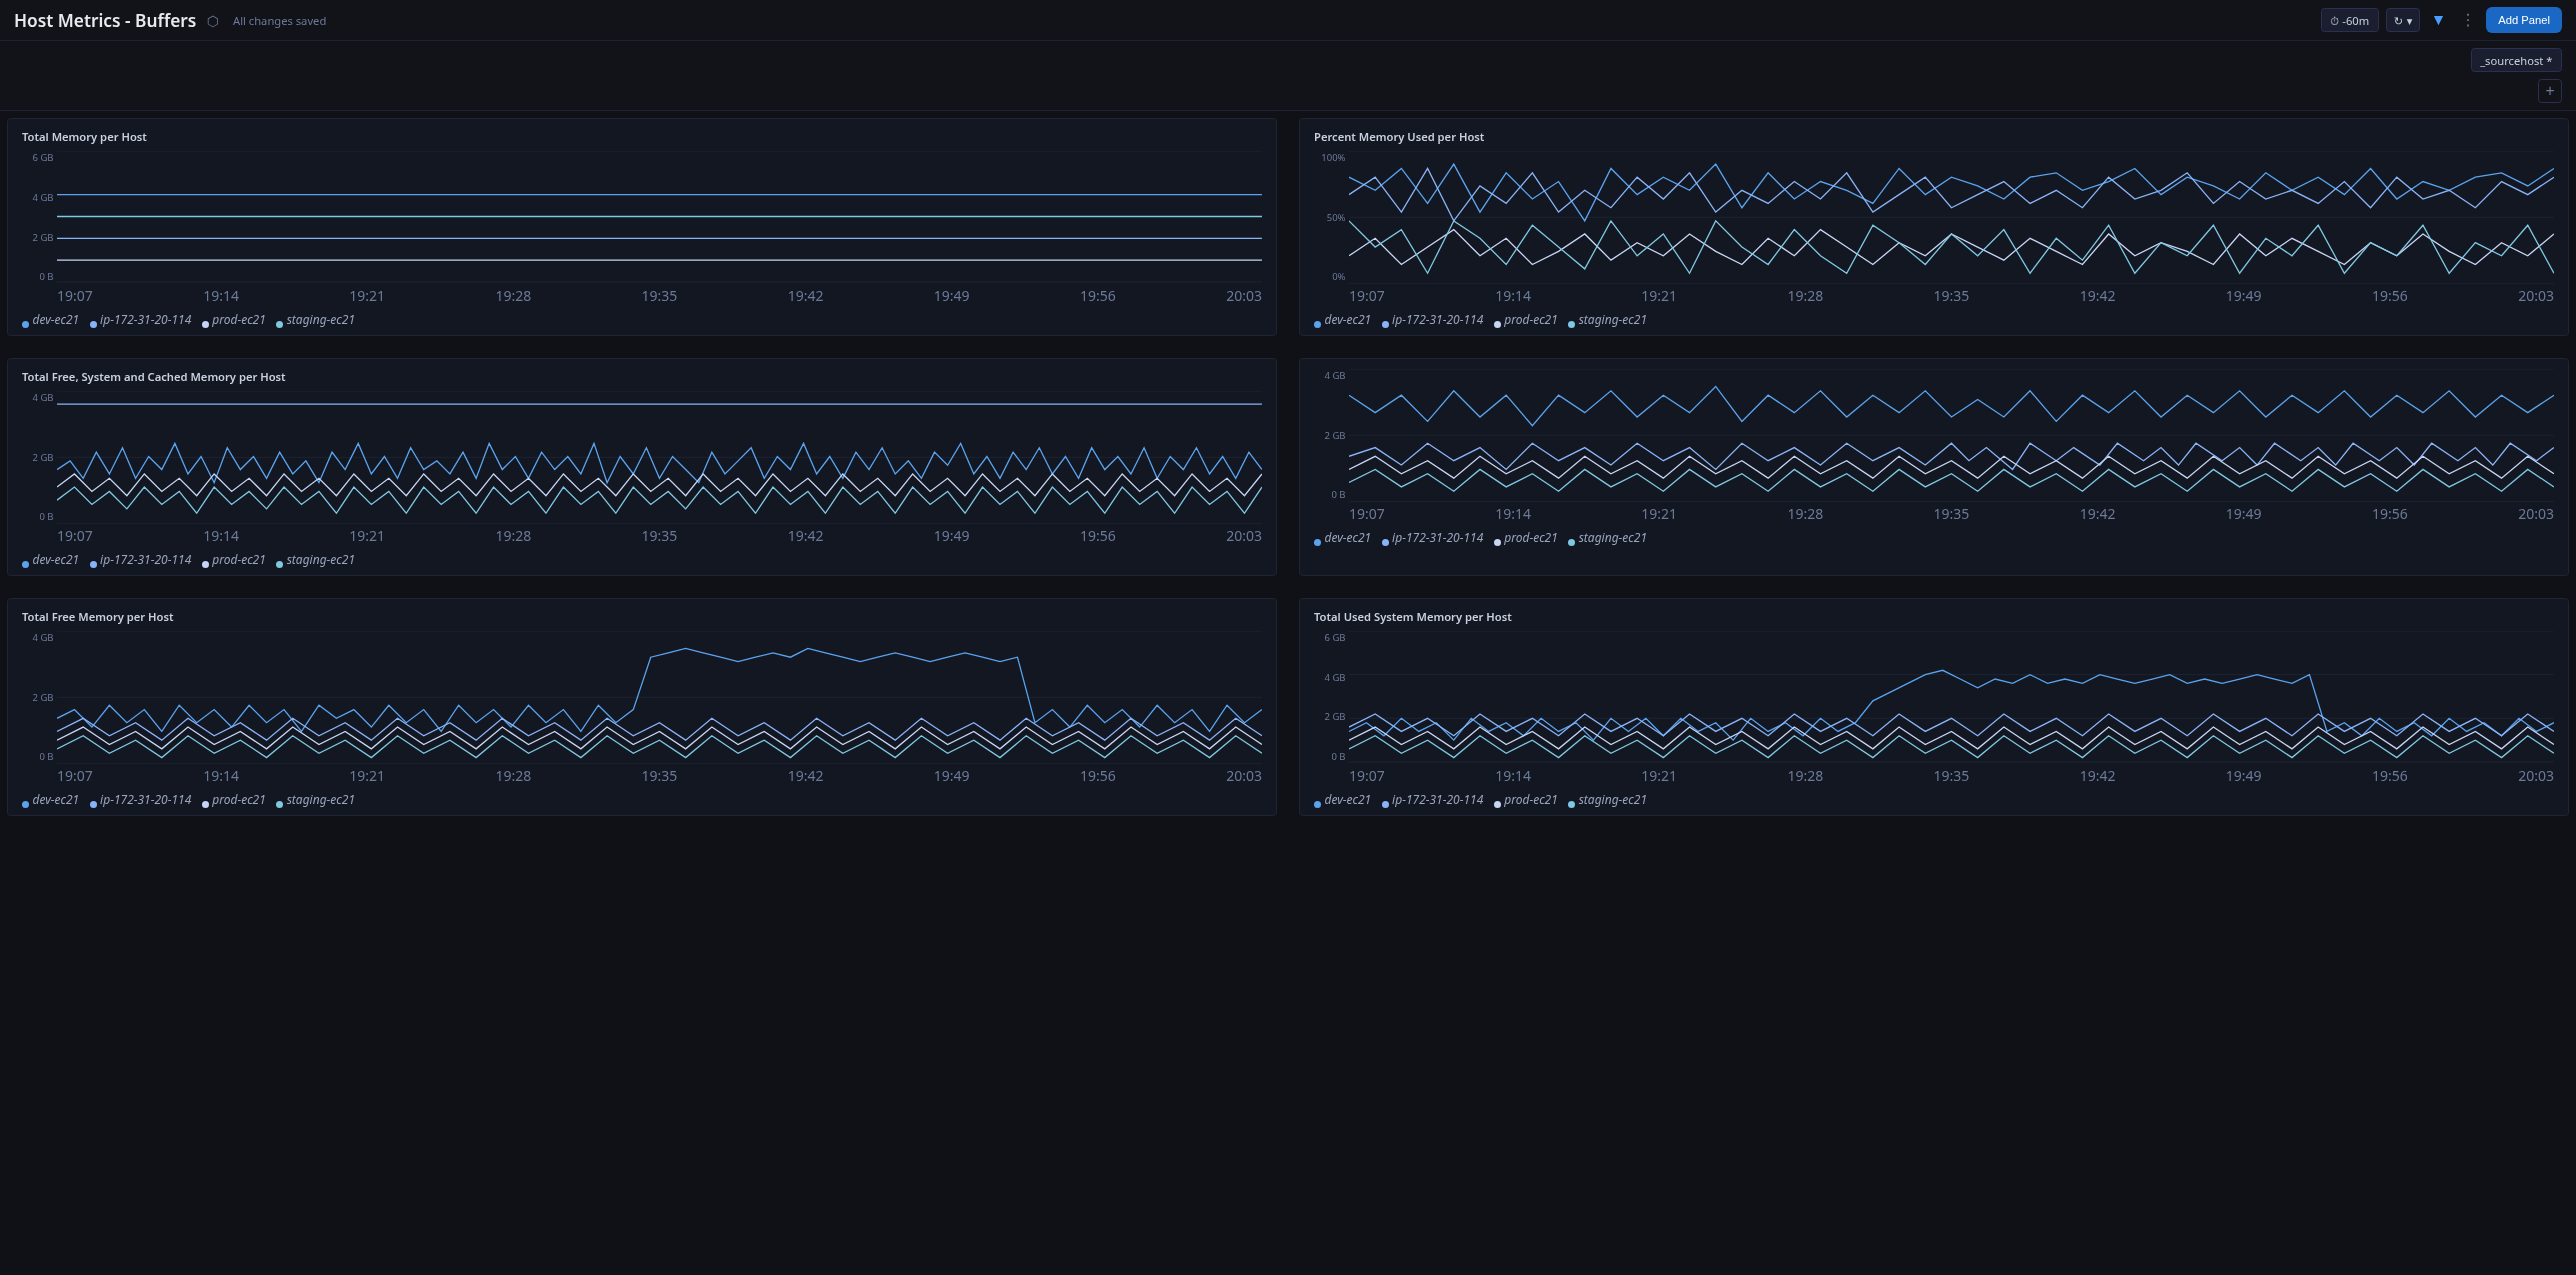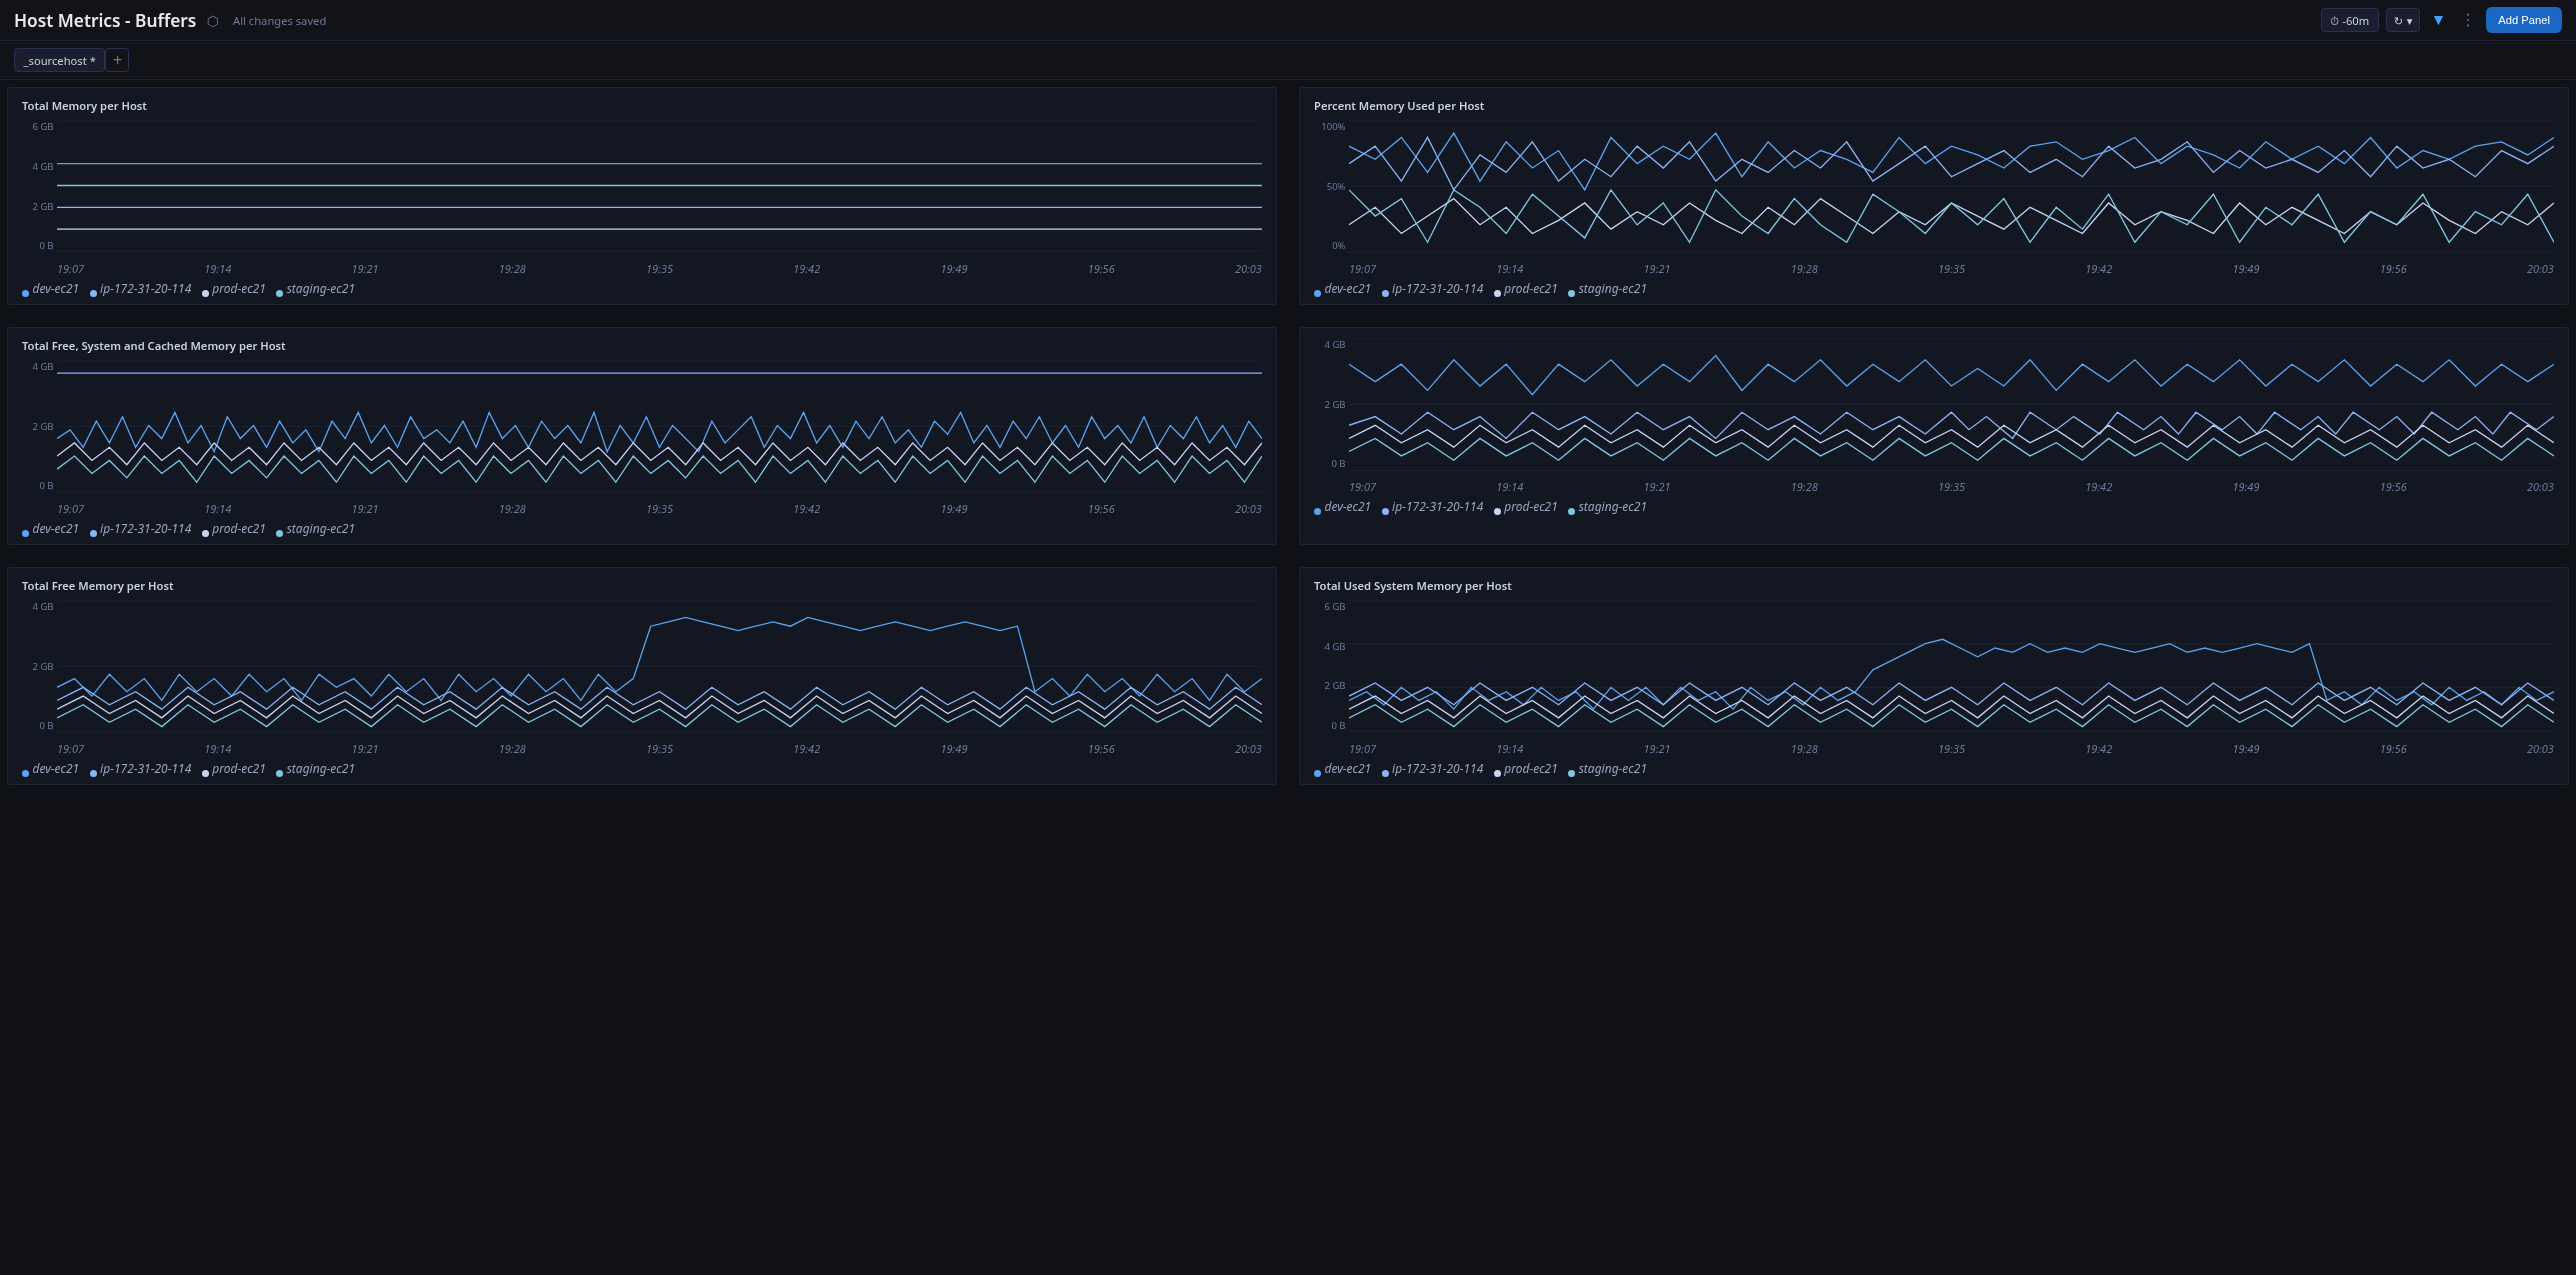--- a/index.html
+++ b/index.html
@@ -91,24 +91,26 @@
       padding: 7px 12px;
       border-radius: 6px;
       cursor: pointer;
       font-size: 11.2px;
       font-weight: 500;
     }
 
     
     .filter-bar {
       display: flex;
-      align-items: flex-start;
+      align-items: flex-end;
       padding: 7px 14px;
       background: #111318;
       border-bottom: 0.9px solid #1f2333;
+      gap: 7px;
+      flex-direction: column;
     }
     .filter-tag {
       display: flex;
       align-items: center;
       background: #1a1e2e;
       border: 0.9px solid #2a3050;
       border-radius: 3.5px;
       padding: 3.5px 8.6px;
       color: #c9d1e0;
       font-size: 11.2px;
@@ -170,24 +172,22 @@
       font-size: 9.5px;
     }
     .x-axis {
       position: absolute;
       bottom: 0;
       left: 35px;
       right: 0;
       height: 21px;
       display: flex;
       justify-content: space-between;
-      align-items: flex-end;
       color: #6c7a99;
-      font-size: 11px;
-      font-style: italic;
+      font-size: 14px;
     }
     .chart-canvas {
       position: absolute;
       left: 35px;
       top: 0;
       right: 0;
       bottom: 24px;
     }
     .legend {
       display: flex;

